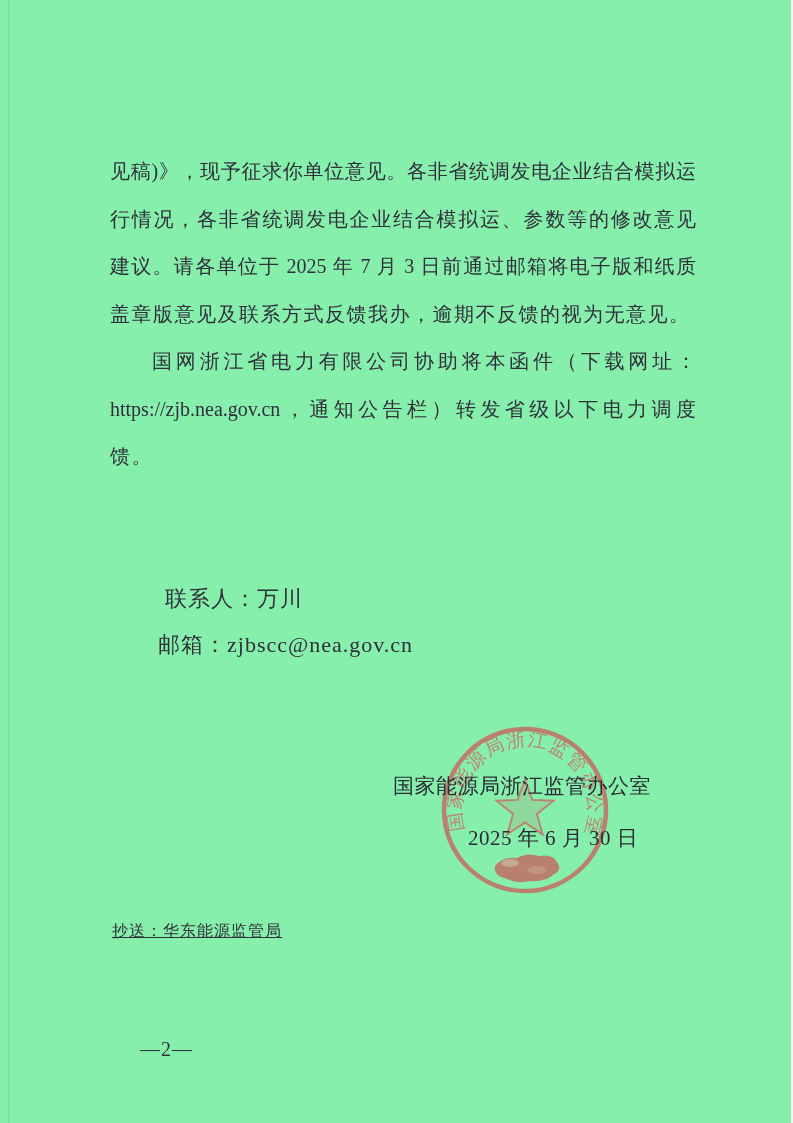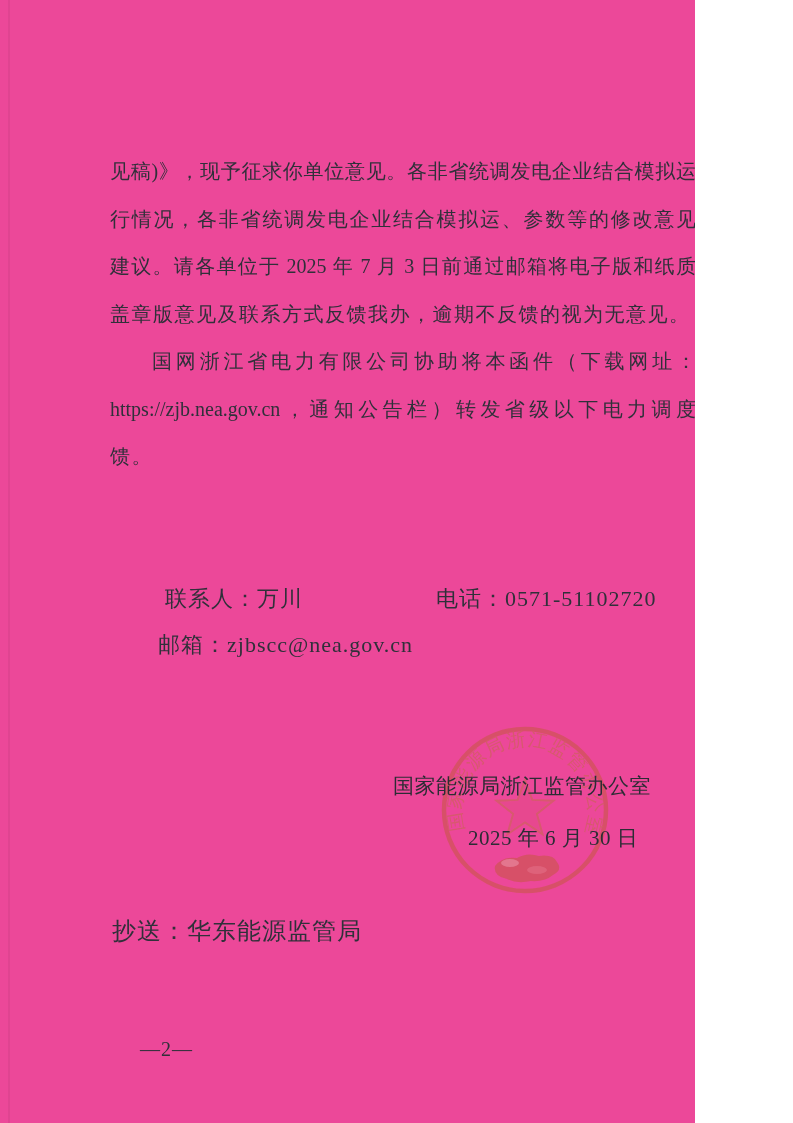--- a/index.html
+++ b/index.html
@@ -1,19 +1,19 @@
 <!DOCTYPE html>
 <html><head>
 <meta charset="utf-8">
 <style>
   html,body{margin:0;padding:0;}
   .page{
     position:relative;
-    width:695px;height:1123px;
-    background:#ec4899;
+    width:791px;height:1123px;
+    background:#86efac;
     overflow:hidden;
     font-family:"Liberation Serif","DejaVu Serif",serif;
     color:#30303a;
   }
   .scan-edge{
     position:absolute;left:8px;top:0;width:2px;height:1123px;
     background:rgba(0,0,0,0.05);
   }
   .body-text{
     position:absolute;left:110px;top:148px;width:586px;
@@ -45,22 +45,22 @@
     position:absolute;left:468px;top:826px;
     font-size:21px;line-height:24px;letter-spacing:0.5px;
     white-space:nowrap;z-index:3;color:#2c2c35;
   }
   .seal{
     position:absolute;left:425px;top:710px;width:200px;height:200px;
     z-index:2;opacity:0.88;
   }
   .cc-line{
     position:absolute;left:112px;top:919px;
-    font-size:24px;line-height:24px;letter-spacing:1px;
-    white-space:nowrap;color:#30303a;
+    font-size:16px;line-height:24px;letter-spacing:1px;
+    white-space:nowrap;color:#30303a;text-decoration:underline;
   }
   .page-number{
     position:absolute;left:140px;top:1037px;
     font-size:20px;line-height:24px;letter-spacing:1px;
     color:#30303a;
   }
 </style>
 </head>
 <body>
 
@@ -72,21 +72,20 @@
     <div class="line just">见稿)》，现予征求你单位意见。各非省统调发电企业结合模拟运</div>
     <div class="line just">行情况，各非省统调发电企业结合模拟运、参数等的修改意见</div>
     <div class="line just">建议。请各单位于 2025 年 7 月 3 日前通过邮箱将电子版和纸质</div>
     <div class="line last">盖章版意见及联系方式反馈我办，逾期不反馈的视为无意见。</div>
     <div class="line just indent">国网浙江省电力有限公司协助将本函件（下载网址：</div>
     <div class="line just">https://zjb.nea.gov.cn，通知公告栏）转发省级以下电力调度</div>
     <div class="line last">馈。</div>
   </div>
 
   <div class="contact-row contact-person">联系人：万川</div>
-  <div class="contact-row contact-phone">电话：0571-51102720</div>
   <div class="contact-row contact-email">邮箱：zjbscc@nea.gov.cn</div>
 
   <svg class="seal" viewBox="0 0 200 200">
 
     <circle cx="100" cy="100" r="81" fill="none" stroke="#cf5454" stroke-width="4.5" opacity="0.8"></circle>
 
     <defs>
       <path id="sealArc" d="M 39.9 121.9 A 64 64 0 1 1 160.1 121.9" fill="none"></path>
     </defs>
     <text font-size="19" fill="#d06060" opacity="0.85" font-family="Liberation Serif, DejaVu Serif, serif" letter-spacing="1.5">

